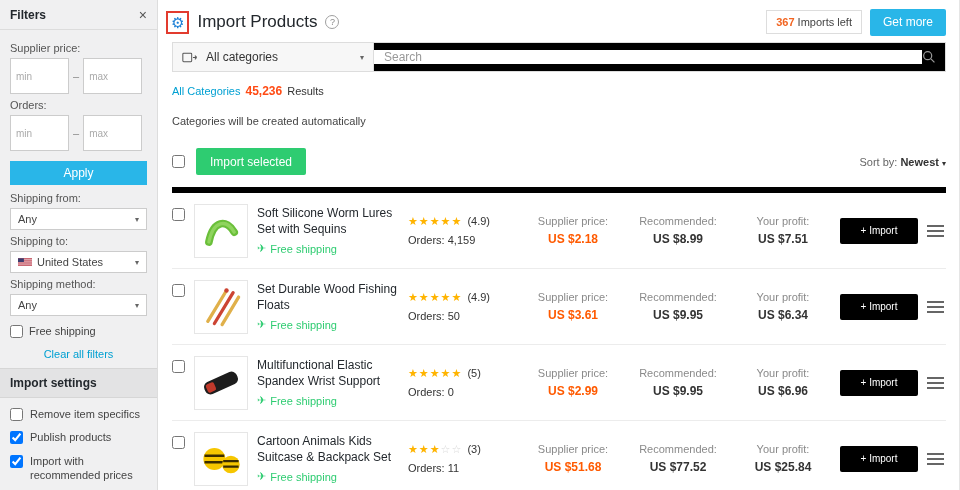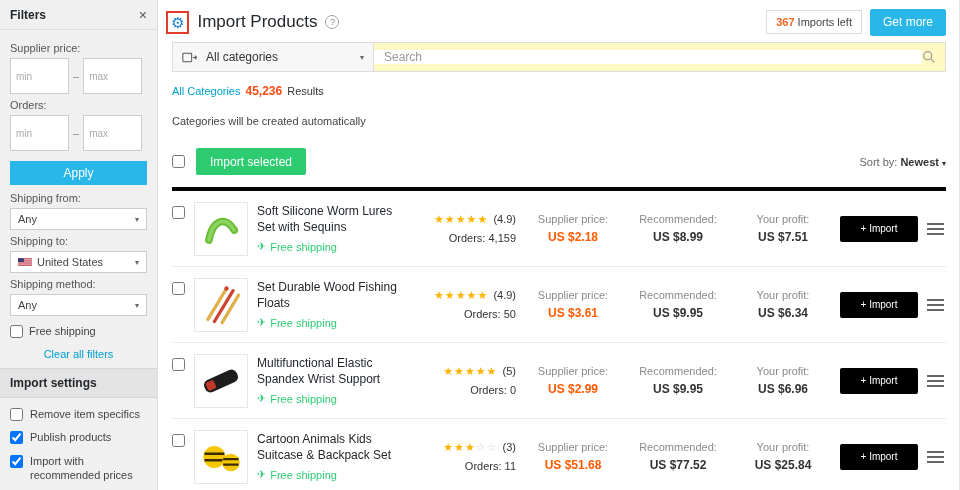--- a/index.html
+++ b/index.html
@@ -56,51 +56,51 @@
   .imports-badge .num { color:#f26522; font-weight:bold; }
   .get-more-btn { background:#29b6e8; color:#fff; border:none; height:27px;
     padding:0 13px; font-size:12px; border-radius:2px; cursor:pointer; font-family:inherit; }
 
   .search-row { display:flex; height:30px; margin-top:2px; }
   .cat-dropdown { width:202px; background:#f7f7f7; border:1px solid #ddd;
     display:flex; align-items:center; gap:8px; padding:0 9px; font-size:12px;
     color:#333; cursor:pointer; }
   .cat-dropdown .chev { margin-left:auto; font-size:8px; color:#666; }
   .search-box { flex:1; border:1px solid #ddd; border-left:none; display:flex;
-    align-items:center; background:#fef9c3; padding-right:9px; }
+    align-items:center; background:#000000; padding-right:9px; }
   .search-box input { flex:1; border:none; outline:none; padding:0 10px;
     font-size:12px; color:#333; font-family:inherit; }
   .search-box input::placeholder { color:#999; }
   .mag { display:flex; cursor:pointer; }
 
   .results-row { display:flex; gap:5px; align-items:baseline; margin-top:12px; font-size:11px; }
   .all-cat-link { color:#00a0d2; text-decoration:none; cursor:pointer; }
   .res-count { color:#ff4b14; font-weight:bold; font-size:12px; }
   .auto-note { margin-top:17px; font-size:11px; color:#444; }
 
   .toolbar { display:flex; align-items:center; gap:11px; margin-top:21px;
-    padding-bottom:12px; border-bottom:4px solid #000000; }
+    padding-bottom:12px; border-bottom:6px solid #000000; }
   .toolbar input { width:13px; height:13px; }
   .import-selected-btn { background:#2ecc71; color:#fff; border:none; height:27px;
     padding:0 14px; font-size:12px; border-radius:2px; cursor:pointer; font-family:inherit; }
   .sort { margin-left:auto; font-size:11px; color:#666; cursor:pointer; white-space:nowrap; }
   .sort b { color:#333; }
   .sort .chev { font-size:8px; color:#333; }
 
   .product-row { display:flex; align-items:center; gap:9px; height:76px;
     border-bottom:1px solid #ececec; }
   .row-cb { width:13px; height:13px; align-self:flex-start; margin-top:15px; flex:none; }
   .thumb { width:54px; height:54px; border:1px solid #e6e6e6; background:#fff;
     flex:none; display:flex; align-items:center; justify-content:center; cursor:pointer; }
   .title-col { width:142px; flex:none; }
   .p-title { font-size:12px; color:#23282d; line-height:1.3; cursor:pointer; }
   .free-ship { display:flex; align-items:center; gap:4px; color:#2ecc71;
     font-size:11px; margin-top:5px; }
   .plane { font-size:11px; }
-  .rating-col { width:108px; flex:none; text-align:right; }
+  .rating-col { width:108px; flex:none; text-align:left; }
   .stars { font-size:11px; white-space:nowrap; }
   .stars .filled { color:#ffb400; letter-spacing:1px; }
   .stars .empty { color:#d9d9d9; letter-spacing:1px; }
   .stars .rate { color:#333; margin-left:2px; }
   .orders { font-size:11px; color:#333; margin-top:6px; }
   .price-col { width:96px; flex:none; text-align:center; }
   .pl { font-size:11px; color:#8a8a8a; }
   .pv { font-size:12px; color:#333; font-weight:bold; margin-top:5px; }
   .pv.orange { color:#ff5a00; }
   .import-btn { margin-left:auto; background:#000000; color:#fff; border:none;

